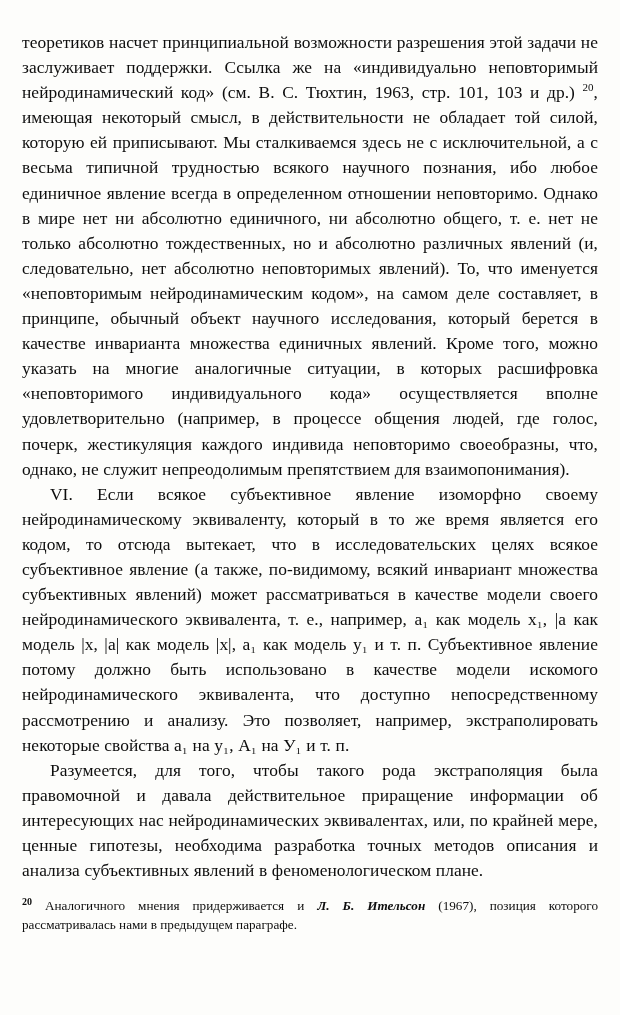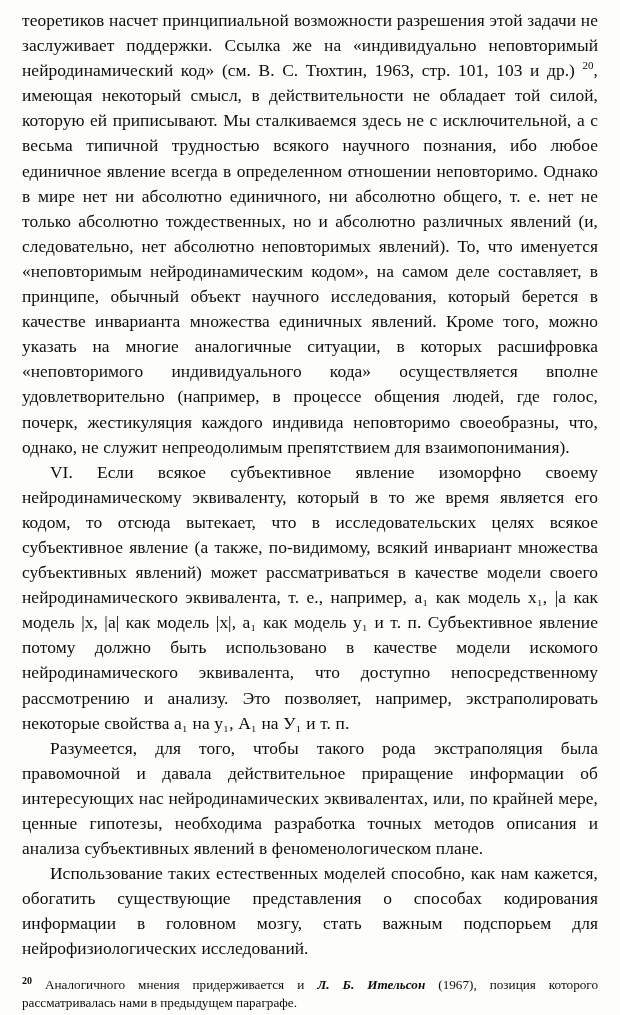--- a/index.html
+++ b/index.html
@@ -22,20 +22,21 @@
     padding: 8px 22px 0 22px;
     background: #fdfdfb;
   }
   .body-text {
     font-size: 17.4px;
     line-height: 25.1px;
     text-align: justify;
     text-justify: inter-word;
     letter-spacing: 0.05px;
     word-spacing: 0.2px;
+    margin-top: 22px;
   }
   .para {
     margin: 0;
     text-indent: 0;
   }
   .para.indent {
     text-indent: 28px;
   }
   .it {
   }
@@ -67,19 +68,18 @@
 <div class="page">
 
   <div class="body-text">
 
     <p class="para"><span>теоретиков насчет принципиальной  возможности разрешения этой задачи не заслуживает поддержки. Ссылка же на «индивидуально неповторимый нейродинамический код» (см. В. С. Тюхтин, 1963, стр. 101, 103 и др.) </span><span class="sup">20</span><span>, имеющая некоторый смысл, в действительности не обладает той силой, которую ей приписывают. Мы сталкиваемся здесь не с исключительной, а с весьма типичной трудностью всякого научного познания, ибо любое единичное явление всегда в определенном отношении неповторимо. Однако в мире нет ни абсолютно единичного, ни абсолютно общего, т. е. нет не только абсолютно тождественных, но и абсолютно различных явлений (и, следовательно, нет абсолютно неповторимых явлений). То, что именуется «неповторимым нейродинамическим кодом», на самом деле составляет, в принципе, обычный  объект  научного  исследования, который берется в качестве инварианта множества единичных явлений. Кроме того, можно указать на многие аналогичные ситуации, в которых расшифровка «неповторимого индивидуального кода» осуществляется вполне  удовлетворительно  (например, в процессе общения людей, где голос, почерк, жестикуляция каждого индивида неповторимо своеобразны, что, однако, не служит непреодолимым препятствием для взаимопонимания).</span></p>
 
     <p class="para indent"><span>VI. Если всякое субъективное явление изоморфно своему нейродинамическому эквиваленту, который в то же время является его кодом, то отсюда вытекает, что в исследовательских целях </span><span class="it">всякое субъективное явление (а также, по-видимому, всякий инвариант множества субъективных явлений) может рассматриваться в качестве модели своего нейродинамического эквивалента</span><span>, т. е., например, а₁ как модель х₁, |а как модель |x, |а| как модель |х|, а₁ как модель у₁ и т. п. Субъективное явление потому должно быть использовано в качестве модели искомого нейродинамического эквивалента, что доступно непосредственному рассмотрению и анализу. Это позволяет, например, экстраполировать некоторые свойства а₁ на у₁, А₁ на У₁ и т. п.</span></p>
 
     <p class="para indent">Разумеется, для того, чтобы такого рода экстраполяция была правомочной и давала действительное приращение информации об интересующих нас нейродинамических эквивалентах, или, по крайней мере, ценные гипотезы, необходима разработка точных методов описания и анализа субъективных явлений в феноменологическом плане.</p>
 
-    <p class="para indent">Использование таких естественных моделей способно, как нам кажется, обогатить существующие представления о способах кодирования информации в головном мозгу, стать важным подспорьем для нейрофизиологических исследований.</p>
 
   </div>
 
   <div class="footnote"><span class="fn-mark">20</span><span> Аналогичного мнения придерживается и </span><span class="fn-name">Л. Б. Ительсон</span><span> (1967), позиция которого рассматривалась нами в предыдущем параграфе.</span></div>
 
 </div>
 
 </body></html>

